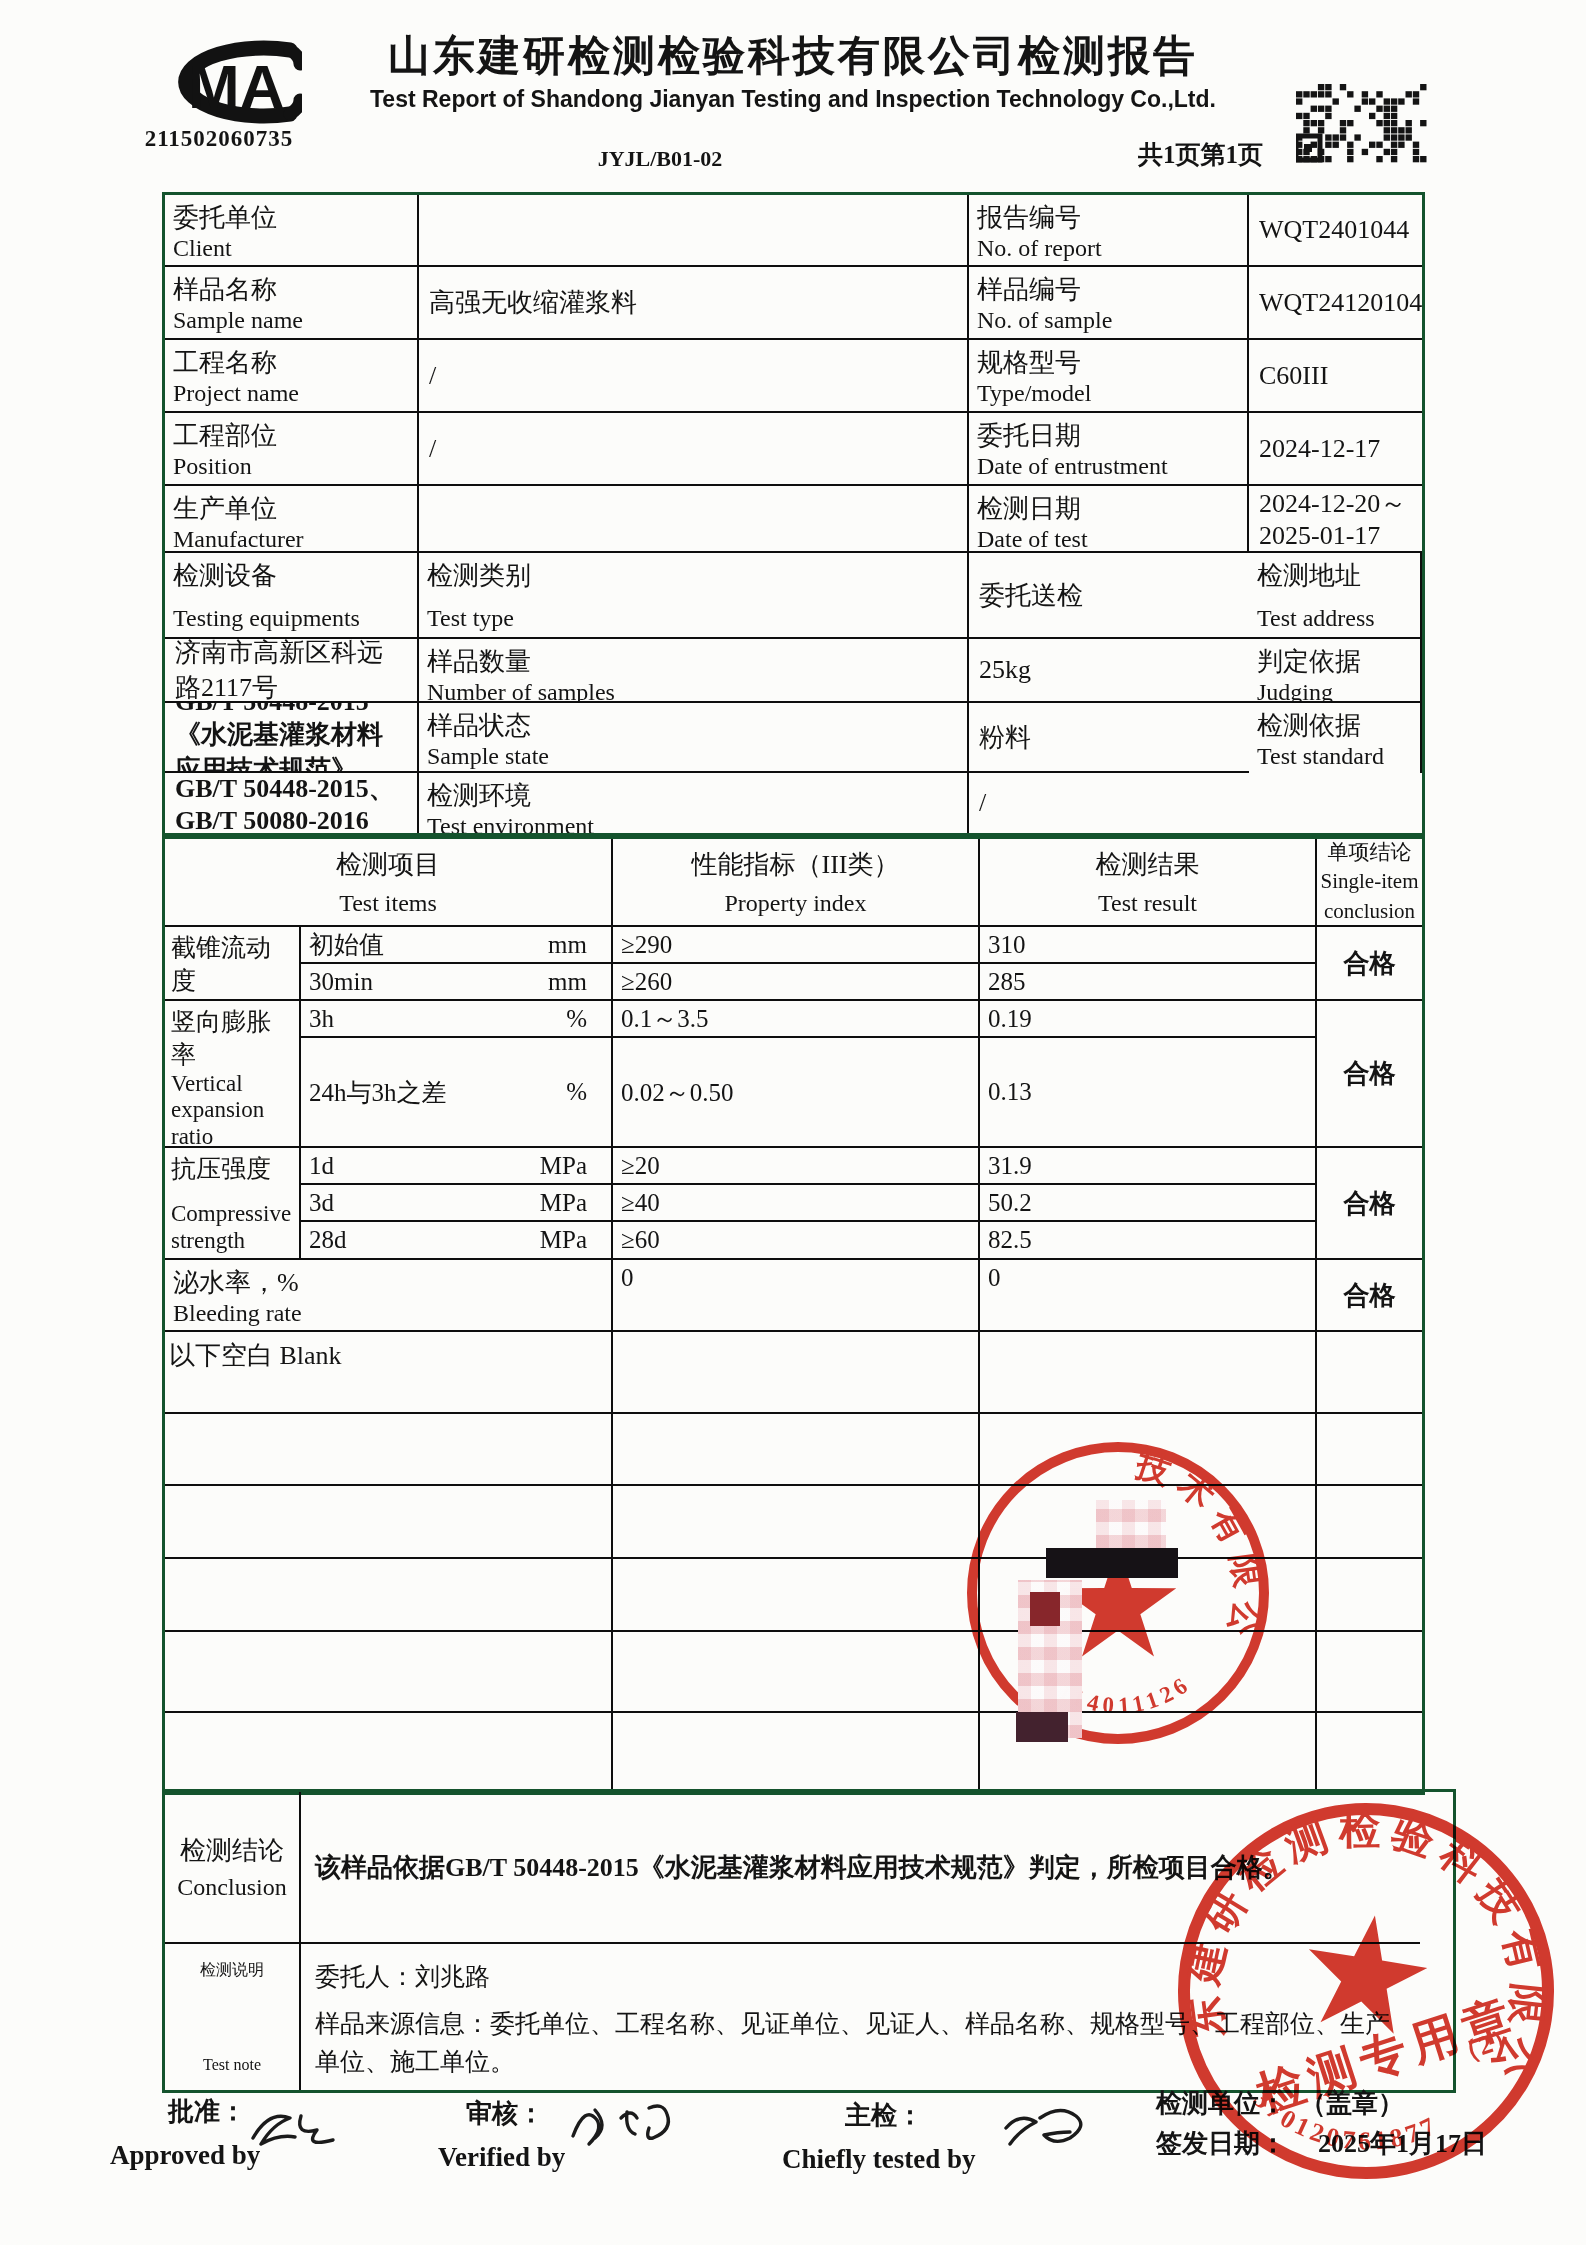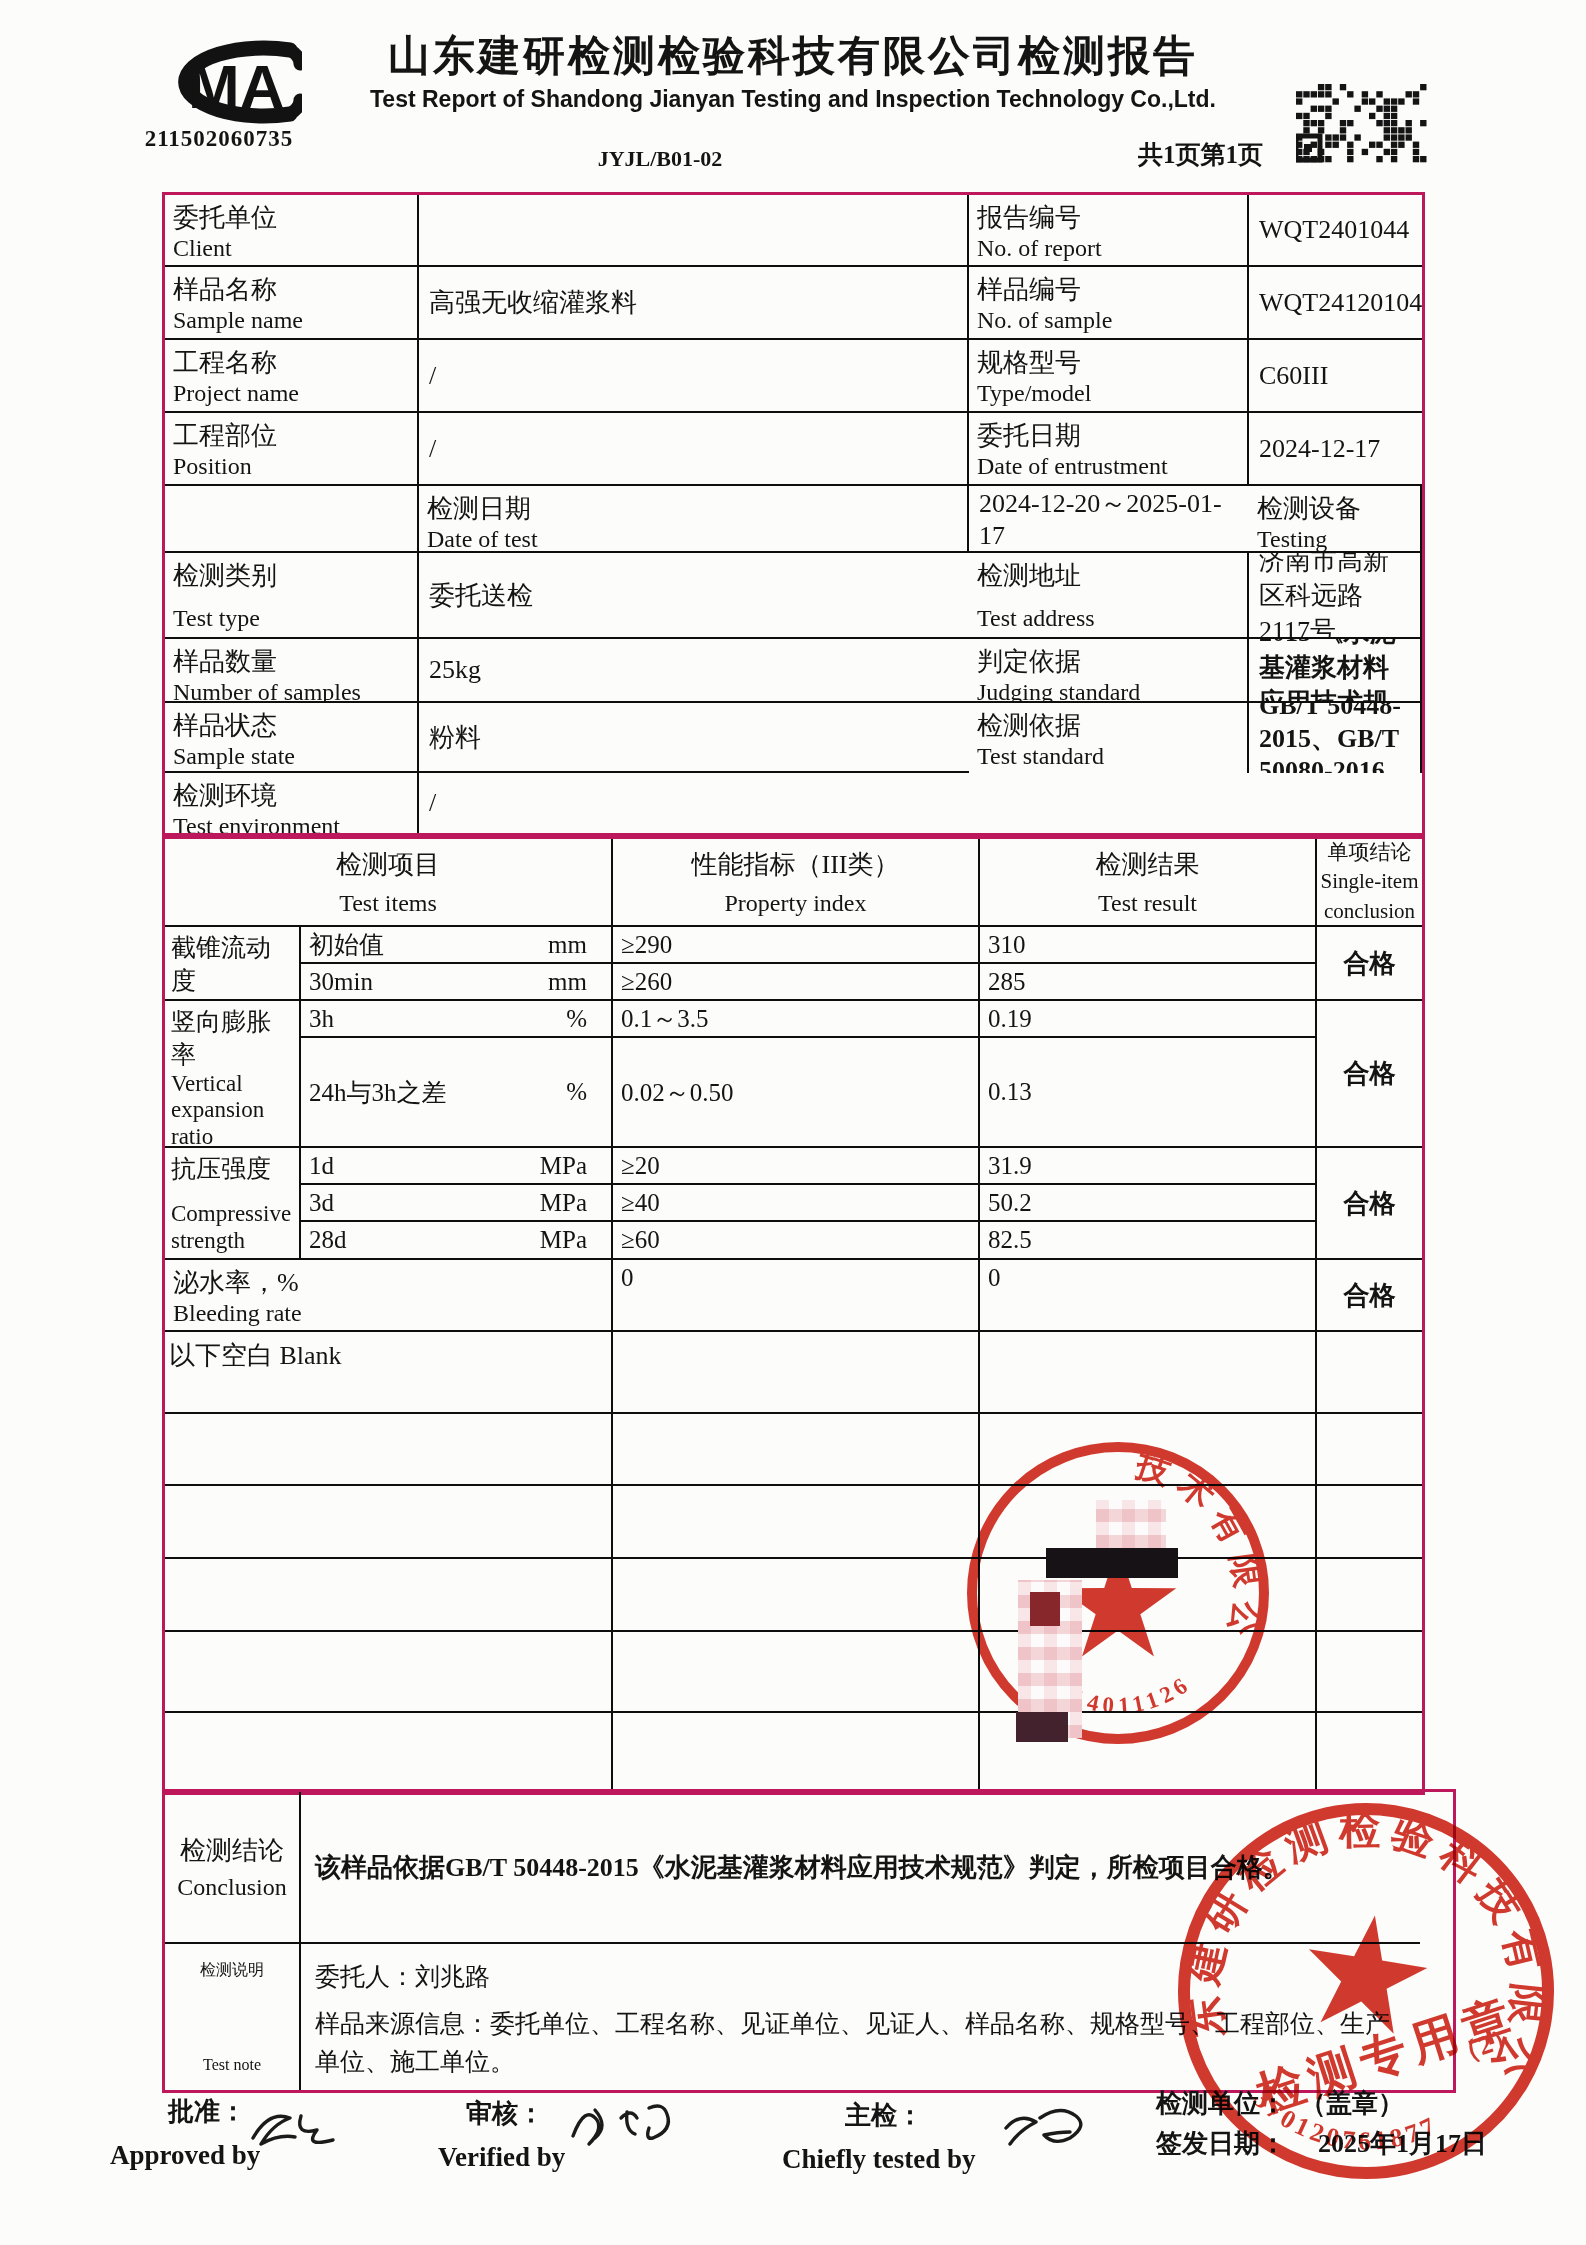--- a/index.html
+++ b/index.html
@@ -7,21 +7,21 @@
         font-family:"Liberation Serif","DejaVu Serif",serif;color:#141414;overflow:hidden;}
   .abs{position:absolute;}
   
   .title-cn{left:0;right:0;top:28px;text-align:center;font-size:42px;font-weight:700;letter-spacing:3px;}
   .title-en{left:0;right:0;top:86px;text-align:center;font-size:23px;font-weight:700;
             font-family:"Liberation Sans","DejaVu Sans",sans-serif;}
   .form-code{left:0;width:1320px;top:146px;text-align:center;font-size:22px;font-weight:600;}
   .page-info{left:1138px;top:138px;font-size:25px;font-weight:600;}
   .cma-num{left:134px;top:126px;width:170px;text-align:center;font-size:23px;font-weight:700;letter-spacing:1px;}
   
-  .tbl{position:absolute;border:3px solid #be185d;box-sizing:border-box;background:transparent;}
+  .tbl{position:absolute;border:3px solid #14532d;box-sizing:border-box;background:transparent;}
   .cell{box-sizing:border-box;border-right:2px solid #0e0e0e;border-bottom:2px solid #0e0e0e;
         display:flex;overflow:hidden;}
   .nbr{border-right:none;} .nbb{border-bottom:none;}
   .lab{flex-direction:column;justify-content:space-between;padding:5px 8px;}
   .lab .cn{font-size:26px;} .lab .en{font-size:24px;}
   .val{align-items:center;padding:2px 10px;font-size:26px;font-weight:500;}
   
   #infoTbl{left:162px;top:192px;width:1263px;display:grid;
            grid-template-columns:254px 550px 280px 173px;
            grid-template-rows:72px 73px 73px 73px 67px 86px 64px 70px 60px;}
@@ -213,20 +213,24 @@
         <span class="cn">工程部位</span>
         <span class="en">Position</span>
       </div>
     <div class="cell val">/</div>
     <div class="cell lab">
         <span class="cn">委托日期</span>
         <span class="en">Date of entrustment</span>
       </div>
     <div class="cell val nbr">2024-12-17</div>
 
+    <div class="cell lab">
+        <span class="cn">生产单位</span>
+        <span class="en">Manufacturer</span>
+      </div>
     <div class="cell val"></div>
     <div class="cell lab">
         <span class="cn">检测日期</span>
         <span class="en">Date of test</span>
       </div>
     <div class="cell val nbr">2024-12-20～2025-01-17</div>
 
     <div class="cell lab">
         <span class="cn">检测设备</span>
         <span class="en">Testing equipments</span>

